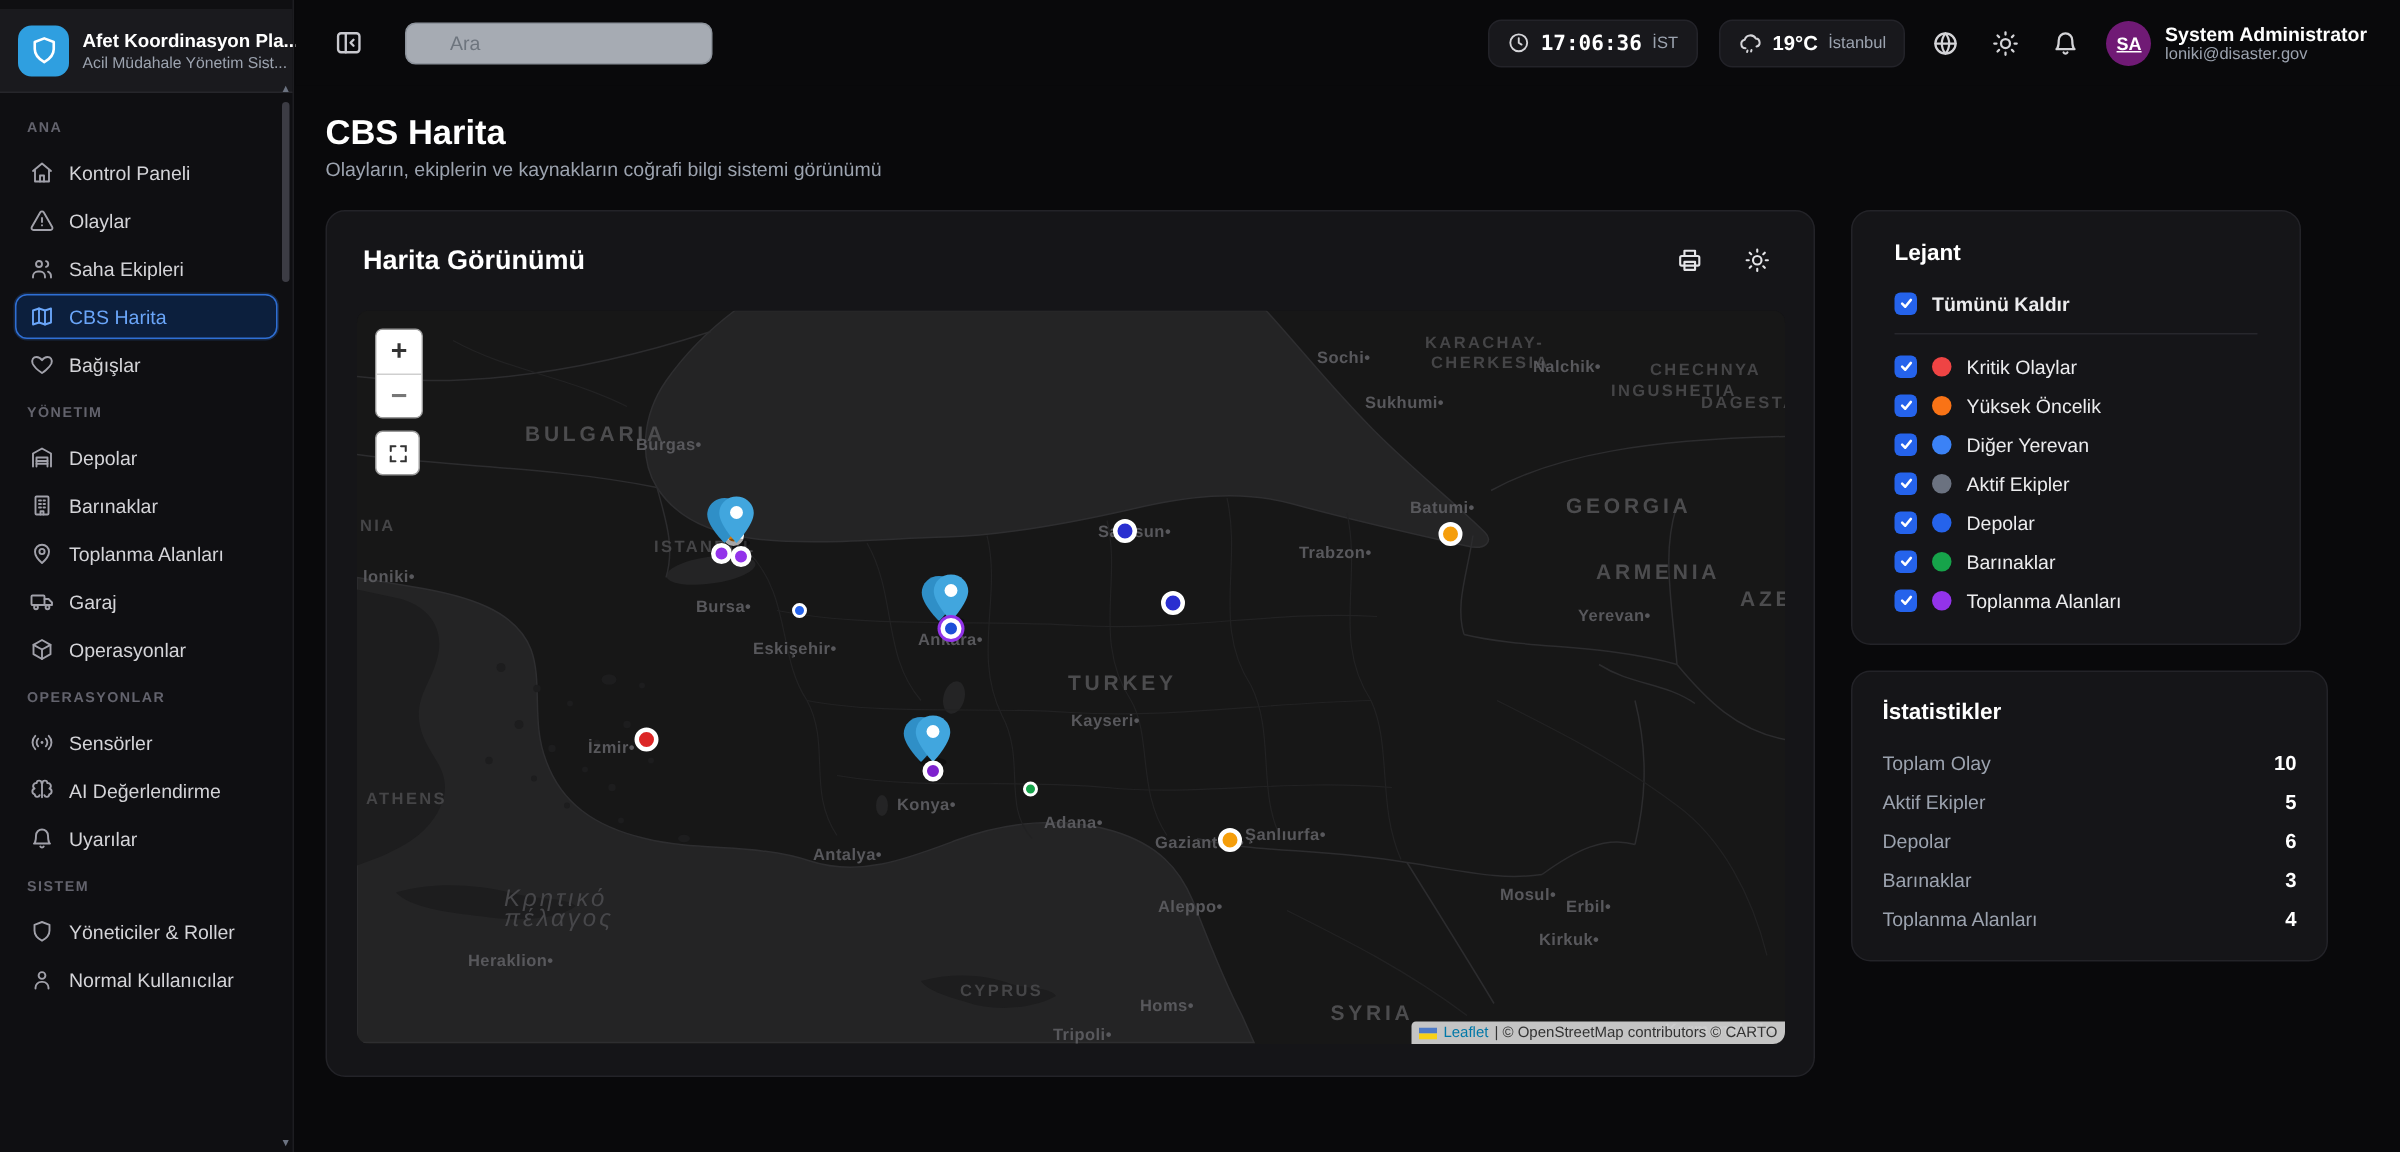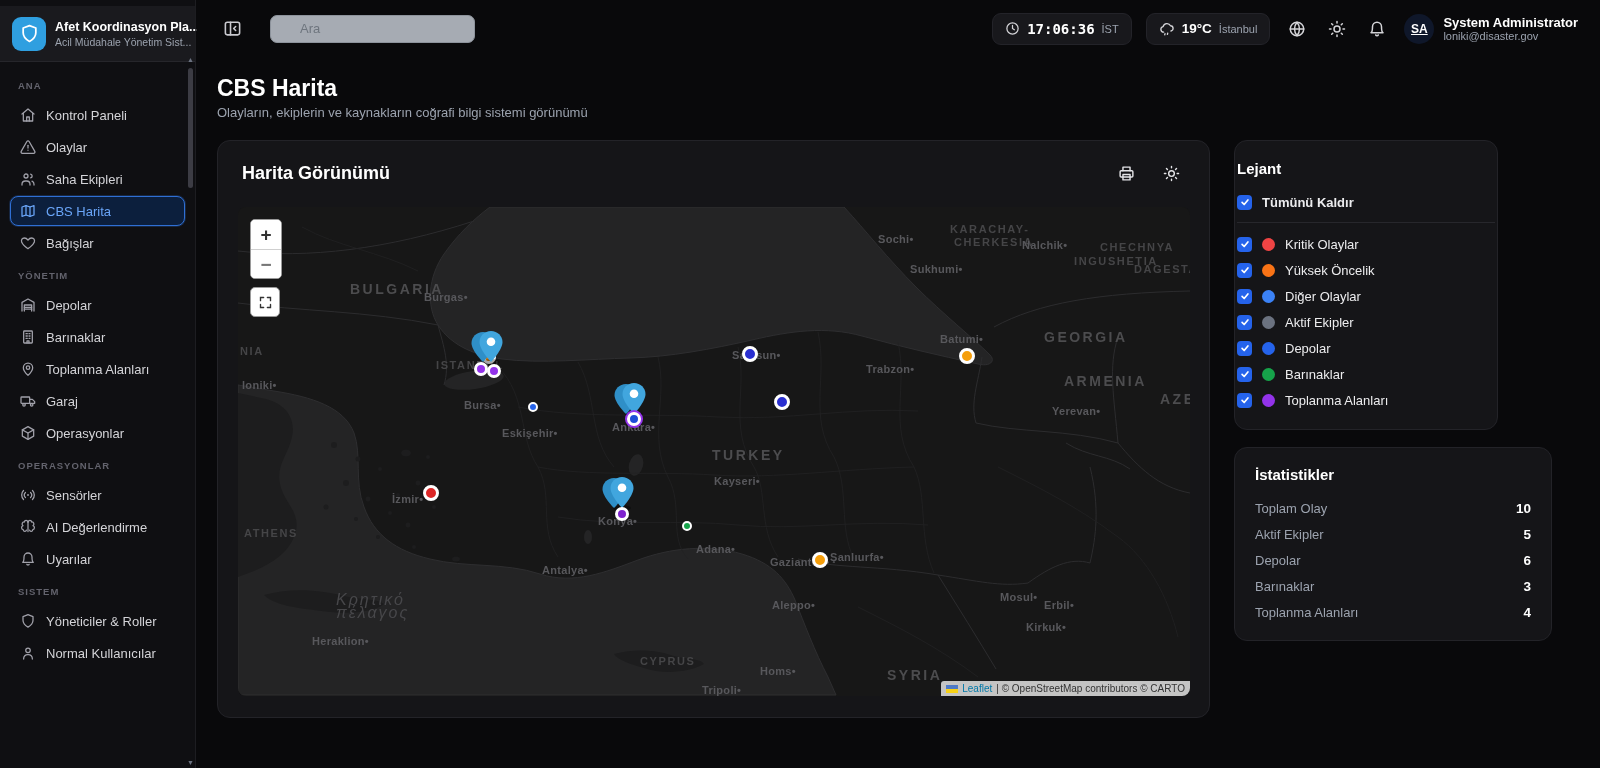--- a/index.html
+++ b/index.html
@@ -36,21 +36,21 @@
     color:#565d66; font-size:13px; padding:0 29px; outline:none; margin-left:14px; }
   .search-input::placeholder { color:#6e757e; }
   .tb-spacer { flex:1; }
   .pill { background:#18181c; border:1px solid #232329; border-radius:9px; height:32px;
     display:flex; align-items:center; gap:7px; padding:0 12px; }
   .pill .ic { color:#d4d4d8; display:flex; }
   .tb-time { font-family:"DejaVu Sans Mono","Liberation Mono",monospace; font-size:14px; font-weight:bold; color:#fff; }
   .tb-dim { font-size:11px; color:#9ca3af; }
   .tb-temp { font-size:13.5px; font-weight:bold; color:#fff; }
   .tb-iconbtn { color:#d4d4d8; display:flex; padding:4px; cursor:pointer; }
-  .avatar { width:30px; height:30px; border-radius:50%; background:#0f172a; color:#fff;
+  .avatar { width:30px; height:30px; border-radius:50%; background:#701a75; color:#fff;
     display:flex; align-items:center; justify-content:center; font-size:12px; font-weight:bold;text-decoration:underline; }
   .usr-name { font-size:13px; font-weight:bold; color:#fff; line-height:1.2; }
   .usr-mail { font-size:11px; color:#9ca3af; }
 
   
   .main { position:absolute; left:197px; top:57px; right:0; bottom:0; }
   .page-title { position:absolute; left:20px; top:18px; font-size:23px; font-weight:bold; color:#fff; }
   .page-sub { position:absolute; left:20px; top:48px; font-size:13px; color:#9ca3af; }
 
   .card { position:absolute; background:#151518; border:1px solid #232328; border-radius:13px; }
@@ -75,21 +75,21 @@
     color:#333; line-height:29px; cursor:pointer; background:#fff; border:none; font-family:inherit; }
   .zoom-btn + .zoom-btn { border-top:1px solid #cfcfcf; color:#777; }
   .fs-ctl { position:absolute; left:12px; top:80px; width:30px; height:30px; background:#fff;
     border:1px solid #9a9a9a; border-radius:5px; display:flex; align-items:center; justify-content:center;
     color:#333; cursor:pointer; }
   .attribution { position:absolute; right:0; bottom:0; height:15px; background:rgba(221,221,221,.88);
     font-size:10px; color:#333; display:flex; align-items:center; padding:0 5px; gap:4px; border-top-left-radius:3px; }
   .attribution .lf { color:#0078a8; }
 
   
-  .legend-card { left:1037px; top:83px; width:264px; height:290px; padding:19px 2px; }
+  .legend-card { left:1037px; top:83px; width:300px; height:290px; padding:19px 28px; }
   .stats-card { left:1037px; top:390px; width:318px; height:194px; padding:18px 20px; }
   .panel-title { font-size:15px; font-weight:bold; color:#fff; }
   .lg-row { display:flex; align-items:center; gap:10px; height:26px; margin-top:0; cursor:pointer; }
   .lg-row.master { margin:12px 0 4px 0; }
   .lg-row.master .lg-label { font-weight:bold; }
   .cb { width:15px; height:15px; border-radius:4px; background:#2563eb; display:flex; align-items:center;
     justify-content:center; flex:0 0 auto; }
   .lg-dot { width:13px; height:13px; border-radius:50%; flex:0 0 auto; }
   .lg-label { font-size:13px; color:#ececee; }
   .lg-div { height:1px; background:#27272c; margin:7px 0 8px 0; }
@@ -442,21 +442,21 @@
             <div class="mlabel city" style="left: 226px; top: 192px;">Bursa•</div>
             <div class="mlabel city" style="left: 264px; top: 220px;">Eskişehir•</div>
             <div class="mlabel city" style="left: 154px; top: 286px;">İzmir•</div>
             <div class="mlabel region" style="left: 6px; top: 320px;">ATHENS</div>
             <div class="mlabel sea" style="left: 98px; top: 384px;">Κρητικό</div>
             <div class="mlabel sea" style="left: 98px; top: 397px;">πέλαγος</div>
             <div class="mlabel city" style="left: 74px; top: 428px;">Heraklion•</div>
             <div class="mlabel city" style="left: 374px; top: 214px;">Ankara•</div>
             <div class="mlabel country" style="left: 474px; top: 240px;">TURKEY</div>
             <div class="mlabel city" style="left: 476px; top: 268px;">Kayseri•</div>
-            <div class="mlabel city" style="left: 360px; top: 308px;">Konya•</div>
+            <div class="mlabel city" style="left: 360px; top: 324px;">Konya•</div>
             <div class="mlabel city" style="left: 304px; top: 357px;">Antalya•</div>
             <div class="mlabel city" style="left: 458px; top: 336px;">Adana•</div>
             <div class="mlabel city" style="left: 494px; top: 142px;">Samsun•</div>
             <div class="mlabel city" style="left: 628px; top: 156px;">Trabzon•</div>
             <div class="mlabel city" style="left: 702px; top: 126px;">Batumi•</div>
             <div class="mlabel country" style="left: 806px; top: 122px;">GEORGIA</div>
             <div class="mlabel country" style="left: 826px; top: 166px;">ARMENIA</div>
             <div class="mlabel city" style="left: 814px; top: 198px;">Yerevan•</div>
             <div class="mlabel country" style="left: 922px; top: 184px;">AZERB</div>
             <div class="mlabel city" style="left: 640px; top: 26px;">Sochi•</div>
@@ -566,21 +566,21 @@
             <span class="lg-dot" style="background: rgb(249, 115, 22);"></span>
             <span class="lg-label">Yüksek Öncelik</span>
           </label>
           <label class="lg-row">
             <span class="cb">
               <svg width="10" height="10" viewBox="0 0 12 12">
                 <path d="M2.5 6.5l2.5 2.5 4.5-5.5" stroke="#fff" stroke-width="2" fill="none" stroke-linecap="round" stroke-linejoin="round"></path>
               </svg>
             </span>
             <span class="lg-dot" style="background: rgb(59, 130, 246);"></span>
-            <span class="lg-label">Diğer Olaylar</span>
+            <span class="lg-label">Diğer Yerevan</span>
           </label>
           <label class="lg-row">
             <span class="cb">
               <svg width="10" height="10" viewBox="0 0 12 12">
                 <path d="M2.5 6.5l2.5 2.5 4.5-5.5" stroke="#fff" stroke-width="2" fill="none" stroke-linecap="round" stroke-linejoin="round"></path>
               </svg>
             </span>
             <span class="lg-dot" style="background: rgb(107, 114, 128);"></span>
             <span class="lg-label">Aktif Ekipler</span>
           </label>

